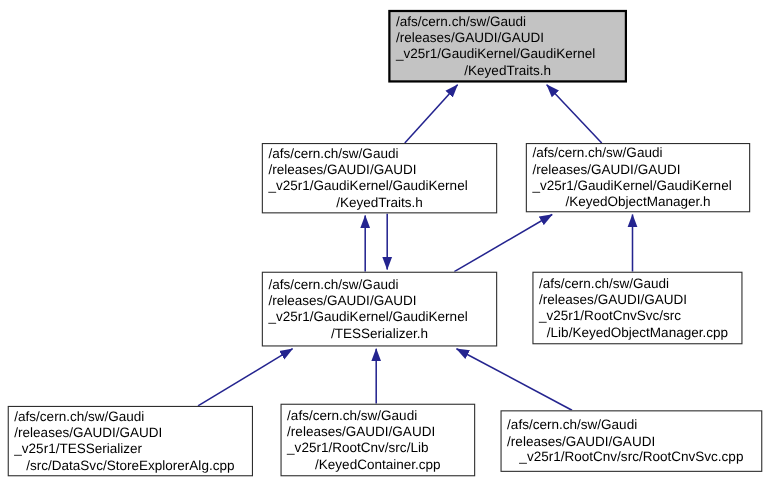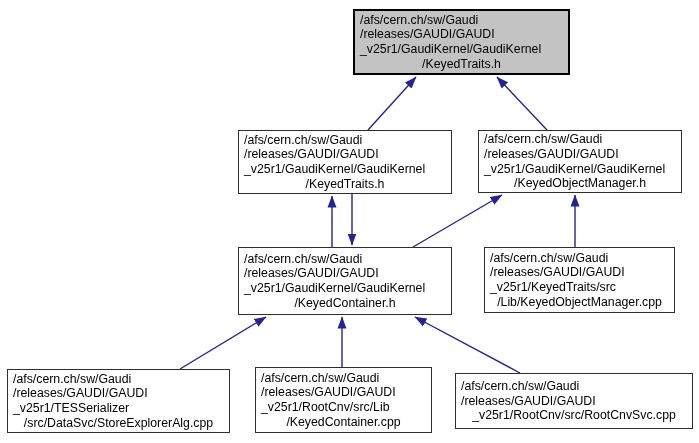--- a/index.html
+++ b/index.html
@@ -88,26 +88,26 @@
       <div class="node" style="left: 478px; top: 130px; width: 204px; height: 63px;">
         <div class="ln">/afs/cern.ch/sw/Gaudi</div>
         <div class="ln">/releases/GAUDI/GAUDI</div>
         <div class="ln">_v25r1/GaudiKernel/GaudiKernel</div>
         <div class="ln">/KeyedObjectManager.h</div>
       </div>
       <div class="node" style="left: 238px; top: 247px; width: 214px; height: 68px;">
         <div class="ln">/afs/cern.ch/sw/Gaudi</div>
         <div class="ln">/releases/GAUDI/GAUDI</div>
         <div class="ln">_v25r1/GaudiKernel/GaudiKernel</div>
-        <div class="ln">/KeyedContainer.h</div>
+        <div class="ln">/TESSerializer.h</div>
       </div>
       <div class="node" style="left: 484px; top: 247px; width: 191px; height: 66px;">
         <div class="ln">/afs/cern.ch/sw/Gaudi</div>
         <div class="ln">/releases/GAUDI/GAUDI</div>
-        <div class="ln">_v25r1/KeyedTraits/src</div>
+        <div class="ln">_v25r1/RootCnvSvc/src</div>
         <div class="ln">/Lib/KeyedObjectManager.cpp</div>
       </div>
       <div class="node" style="left: 7px; top: 369px; width: 223px; height: 64px;">
         <div class="ln">/afs/cern.ch/sw/Gaudi</div>
         <div class="ln">/releases/GAUDI/GAUDI</div>
         <div class="ln">_v25r1/TESSerializer</div>
         <div class="ln">/src/DataSvc/StoreExplorerAlg.cpp</div>
       </div>
       <div class="node" style="left: 255px; top: 367px; width: 177px; height: 66px;">
         <div class="ln">/afs/cern.ch/sw/Gaudi</div>

